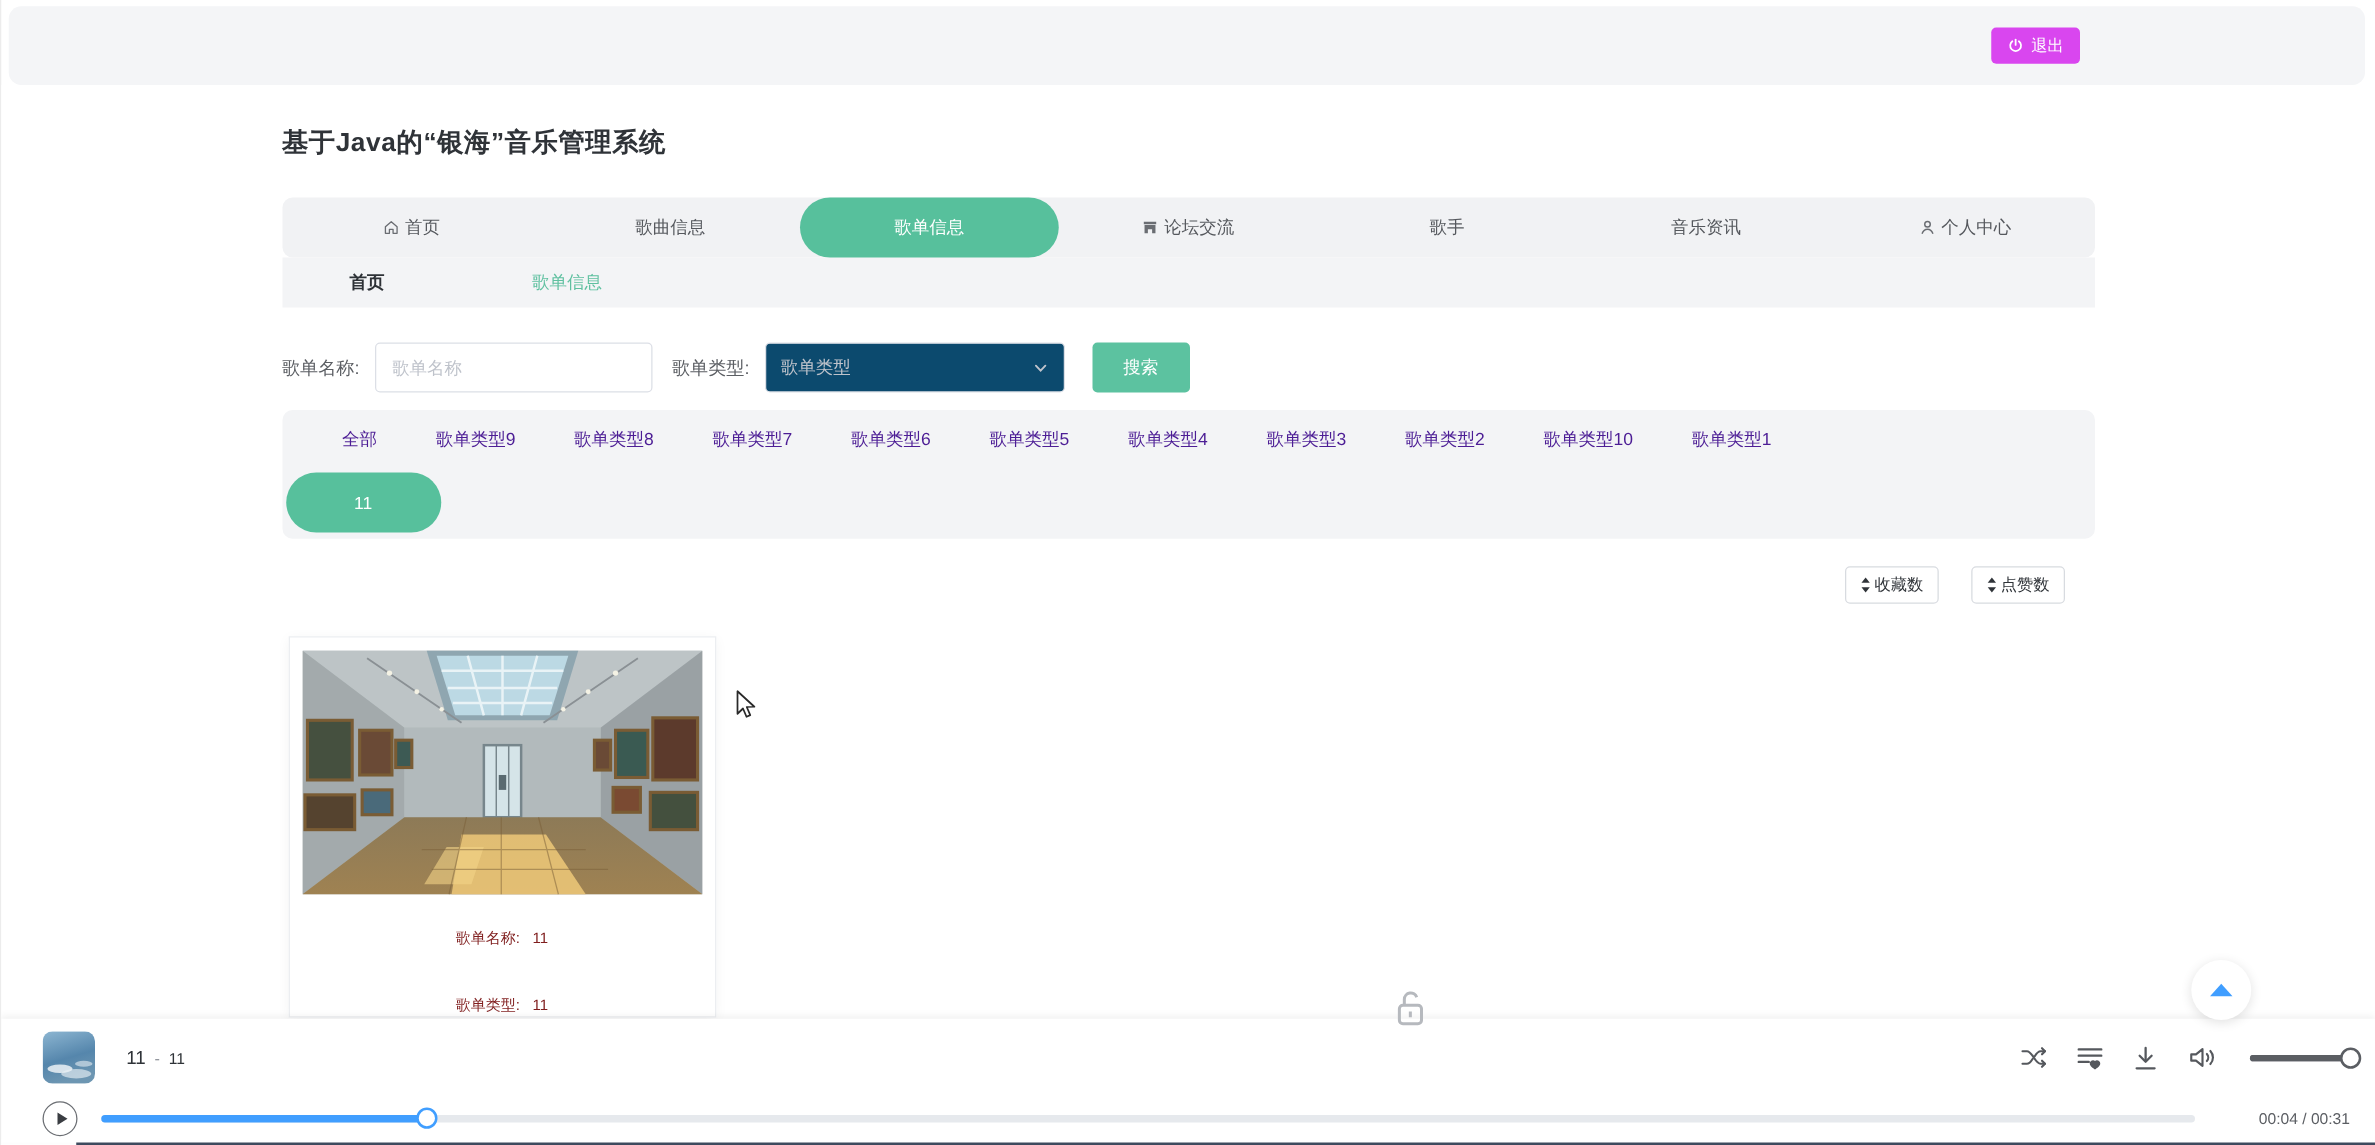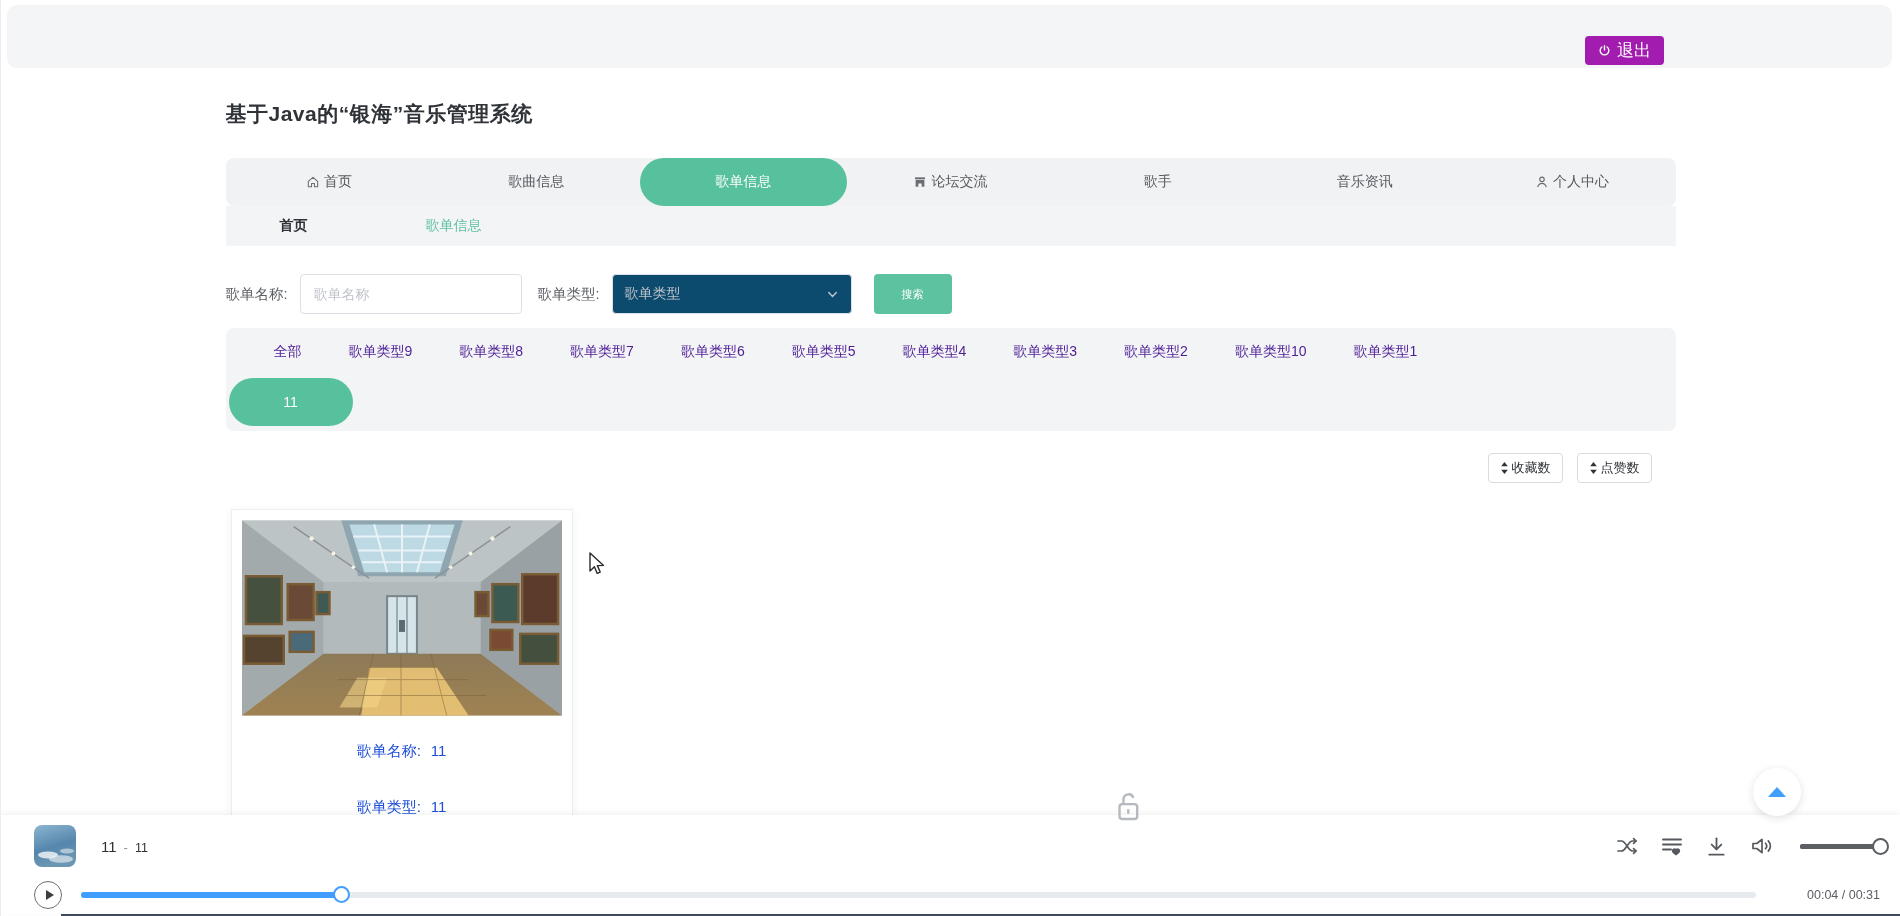--- a/index.html
+++ b/index.html
@@ -5,22 +5,22 @@
   * { margin:0; padding:0; box-sizing:border-box; }
   html,body { background:#e9e9e9; }
   .page {
     position:relative; width:1900px; height:916px; background:#ffffff;
     overflow:hidden; font-family:"Liberation Sans","DejaVu Sans",sans-serif;
     border-left:1px solid #ececec;
   }
   
   .top-header { position:absolute; top:5px; left:6px; right:8px; height:63px;
     background:#f4f5f7; border-radius:10px; }
-  .logout-btn { position:absolute; top:31px; right:228px; height:29px; padding:0 13px;
-    background:#a21caf; color:#fff; border:none; border-radius:4px; font-size:17px;
+  .logout-btn { position:absolute; top:17px; right:228px; height:29px; padding:0 13px;
+    background:#d946ef; color:#fff; border:none; border-radius:4px; font-size:13px;
     display:flex; align-items:center; gap:6px; cursor:pointer;
     font-family:inherit; }
   .logout-btn svg { display:block; }
   
   .main { position:absolute; top:68px; left:0; right:0; bottom:0; background:#fff; }
   .container { width:1450px; margin:0 auto; position:relative; }
   .page-title { padding-top:32px; font-size:21px; font-weight:700; color:#2f3338; letter-spacing:0.5px; }
   
   .nav-bar { margin-top:30px; height:48px; background:#f1f2f4; border-radius:8px; display:flex; }
   .nav-tab { flex:1; display:flex; align-items:center; justify-content:center; gap:4px;
@@ -39,40 +39,40 @@
     border-radius:4px; padding:0 13px; font-size:14px; color:#333; outline:none;
     font-family:inherit; background:#fff; }
   .search-input::placeholder { color:#bfc3cb; }
   .type-label { margin-left:16px; }
   .select-box { margin-left:12px; width:240px; height:40px; border:1px solid #dcdfe6;
     border-radius:4px; background:#0c4a6e; display:flex; align-items:center;
     padding:0 12px; cursor:pointer; }
   .select-placeholder { font-size:14px; color:#bfc3cb; flex:1; }
   .select-arrow { color:#c0c4cc; display:flex; }
   .search-btn { margin-left:22px; width:78px; height:40px; background:#5cc2a0; color:#fff;
-    border:none; border-radius:4px; font-size:11px; cursor:pointer; font-family:inherit; }
+    border:none; border-radius:4px; font-size:14px; cursor:pointer; font-family:inherit; }
   
   .category-box { margin-top:14px; background:#f3f4f6; border-radius:8px;
     padding:15px 24px 0 48px; height:103px; }
   .cat-row1 { display:flex; align-items:center; }
   .cat-item { margin-right:47px; font-size:14px; color:#4c1d95; cursor:pointer; white-space:nowrap; }
   .cat-active-pill { margin-top:17px; margin-left:-45px; width:124px; height:48px;
     border-radius:24px; background:#57c09c; color:#fff; font-size:14px;
     display:flex; align-items:center; justify-content:center; cursor:pointer; }
   
-  .sort-row { margin-top:22px; display:flex; justify-content:flex-end; gap:14px; padding-right:24px; }
+  .sort-row { margin-top:22px; display:flex; justify-content:flex-end; gap:26px; padding-right:24px; }
   .sort-btn { height:30px; padding:0 11px; background:#fff; border:1px solid #d8dbe0;
     border-radius:4px; font-size:13px; color:#2f3338; display:flex; align-items:center;
     gap:3px; cursor:pointer; font-family:inherit; }
   .sort-btn svg { display:block; }
   
   .card { margin-top:26px; margin-left:5px; width:342px; background:#fff;
     border:1px solid #eceef1; box-shadow:0 2px 10px rgba(0,0,0,0.05); cursor:pointer; }
   .card-image { margin:10px auto 0; width:320px; height:196px; display:block; }
-  .card-line { margin-top:26px; text-align:center; font-size:15px; color:#1d4ed8; }
+  .card-line { margin-top:26px; text-align:center; font-size:12px; color:#7f1d1d; }
   .card-line.second { margin-top:37px; }
   .card-value { margin-left:10px; }
   
   .unlock-wrap { position:absolute; left:1110px; top:788px; z-index:40; color:#b6b9be; }
   .scroll-top { position:absolute; left:1752px; top:768px; width:48px; height:48px;
     border-radius:50%; background:#fff; box-shadow:0 2px 9px rgba(0,0,0,0.12);
     display:flex; align-items:center; justify-content:center; z-index:35; cursor:pointer; }
   .scroll-top .tri { width:0; height:0; border-left:9px solid transparent;
     border-right:9px solid transparent; border-bottom:10px solid #409eff; }
   

